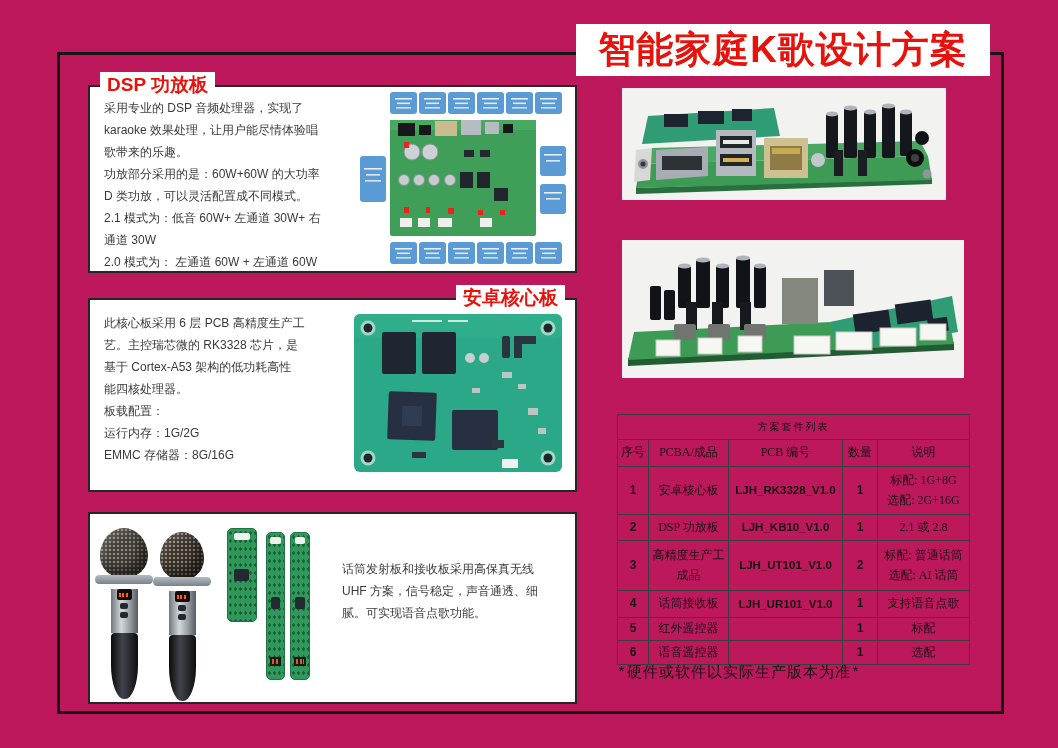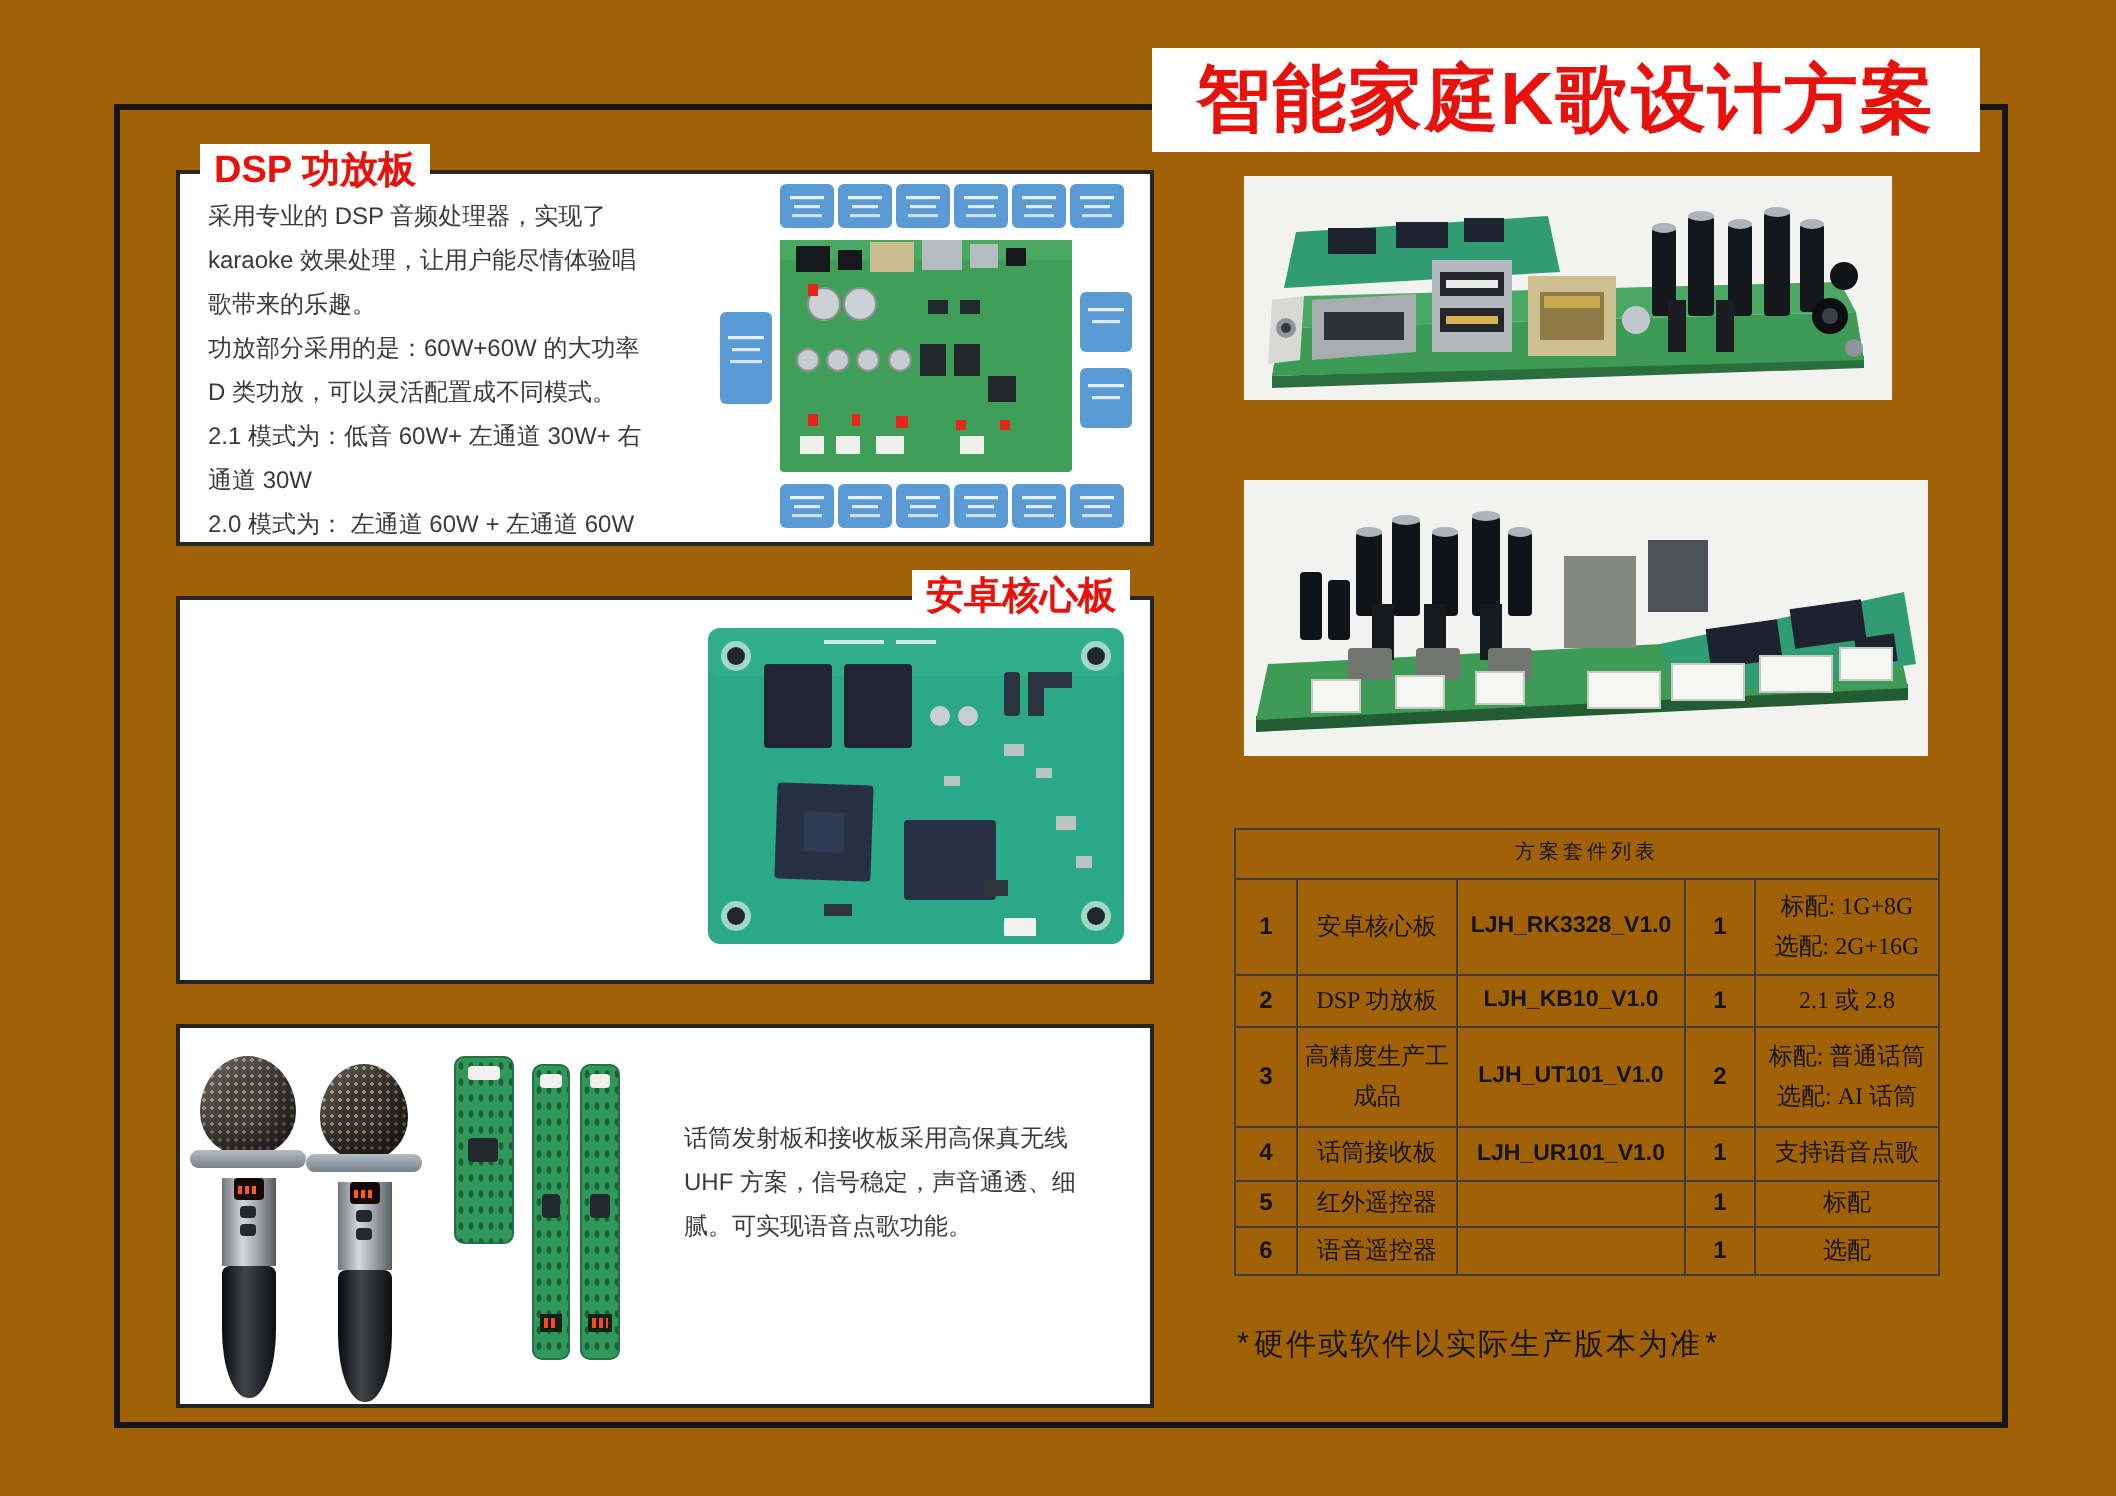--- a/index.html
+++ b/index.html
@@ -1,16 +1,16 @@
 <!DOCTYPE html>
 <html><head>
 <meta charset="utf-8">
 <style>
   html,body{margin:0;padding:0;background:#fff;}
-  #canvas{position:relative;width:1058px;height:748px;background:#a16207;overflow:hidden;
+  #canvas{position:relative;width:1058px;height:748px;background:#be185d;overflow:hidden;
           font-family:"Liberation Sans","DejaVu Sans",sans-serif;}
   
   #frame{position:absolute;left:57px;top:52px;width:941px;height:656px;border:3px solid #161616;}
   
   #page-title{position:absolute;left:576px;top:24px;width:414px;height:52px;line-height:52px;
       text-align:center;font-size:37px;font-weight:bold;color:#e8120c;background:#fff;z-index:4;
       letter-spacing:1px;white-space:nowrap;}
   
   .secbox{position:absolute;border:2px solid #262626;background:#fff;}
   #sec-dsp{left:88px;top:85px;width:485px;height:184px;}
@@ -169,20 +169,27 @@
             <rect x="118" y="120" width="5" height="5"></rect>
           <rect x="140" y="120" width="5" height="5"></rect>
             <rect x="44" y="52" width="5" height="6"></rect>
         </g>
       </svg>
     </div>
   </div>
 
   <div id="sec-android" class="secbox">
     <div class="legend legend-right">安卓核心板</div>
+    <div class="sec-body">此核心板采用 6 层 PCB 高精度生产工
+艺。主控瑞芯微的 RK3328 芯片，是
+基于 Cortex-A53 架构的低功耗高性
+能四核处理器。
+板载配置：
+运行内存：1G/2G
+EMMC 存储器：8G/16G</div>
     <div id="android-fig" class="fig">
       <svg width="212" height="162" viewBox="0 0 212 162">
         <rect x="2" y="2" width="208" height="158" rx="6" fill="#2ba887"></rect>
         <rect x="2" y="2" width="208" height="24" rx="6" fill="#34b290" opacity="0.6"></rect>
         <g>
           <circle cx="16" cy="16" r="7.5" fill="#9fd8c6"></circle>
             <circle cx="16" cy="16" r="4.5" fill="#20262a"></circle>
           <circle cx="196" cy="16" r="7.5" fill="#9fd8c6"></circle>
             <circle cx="196" cy="16" r="4.5" fill="#20262a"></circle>
           <circle cx="16" cy="146" r="7.5" fill="#9fd8c6"></circle>
@@ -360,20 +367,27 @@
           <col style="width:31px">
           <col style="width:80px">
           <col style="width:114px">
           <col style="width:35px">
           <col style="width:92px">
         </colgroup>
       <tbody>
           <tr>
         <td class="cap" colspan="5">方案套件列表</td>
       </tr>
+      <tr class="hdr">
+        <td>序号</td>
+        <td class="al">PCBA/成品</td>
+        <td class="al">PCB 编号</td>
+        <td>数量</td>
+        <td class="al">说明</td>
+      </tr>
       <tr style="height:48px">
         <td class="num">1</td>
         <td>安卓核心板</td>
         <td class="code">LJH_RK3328_V1.0</td>
         <td class="num">1</td>
         <td class="al">标配: 1G+8G
 选配: 2G+16G</td>
       </tr>
       <tr style="height:26px">
         <td class="num">2</td>

